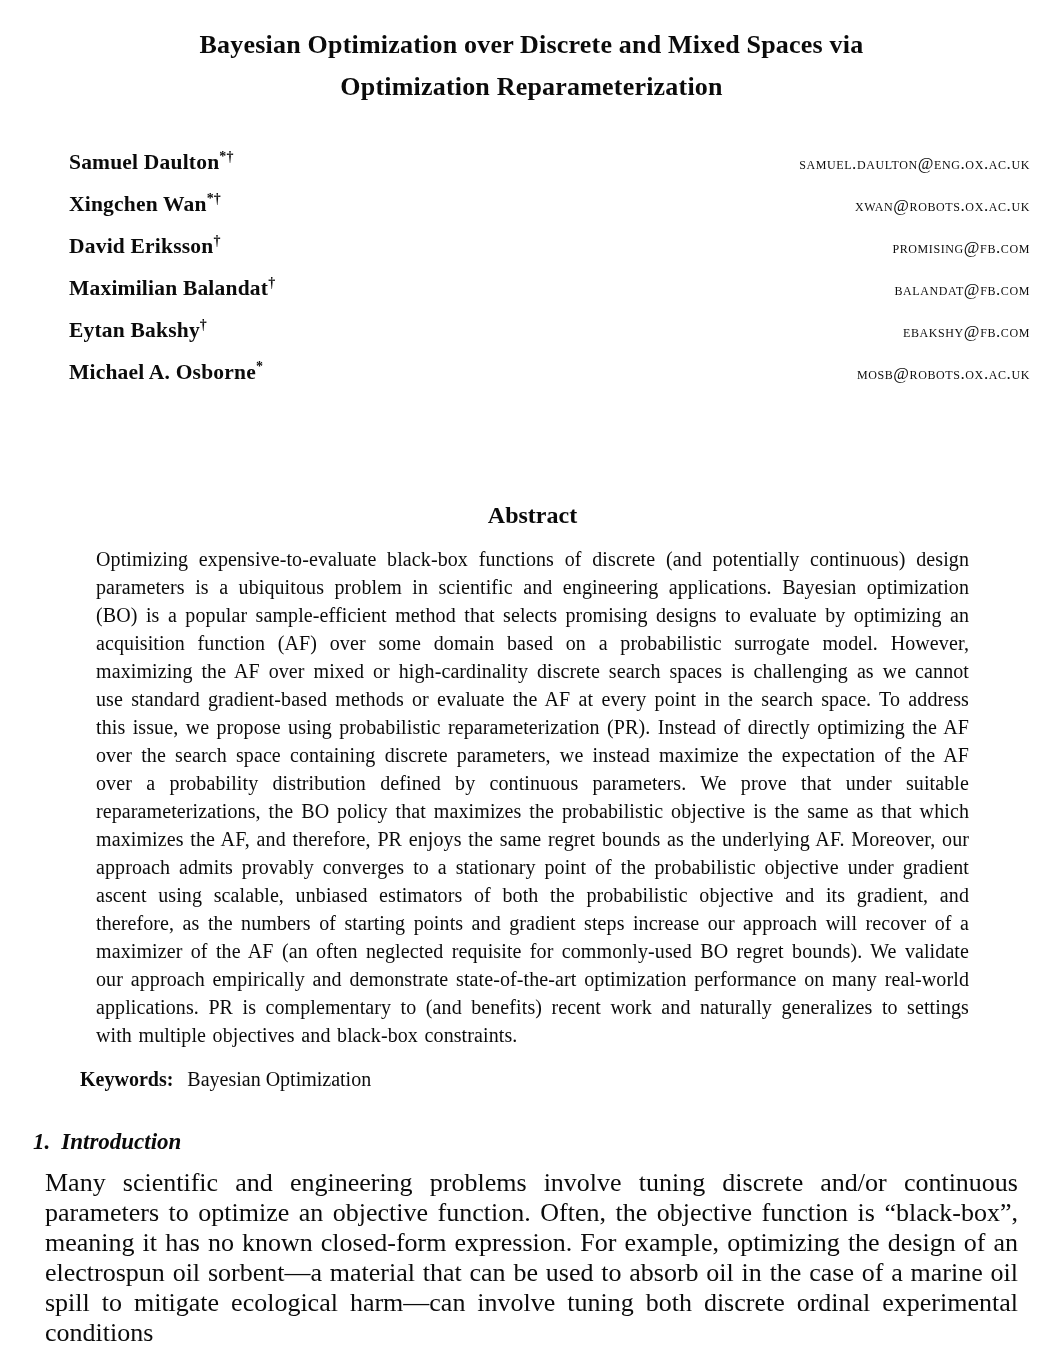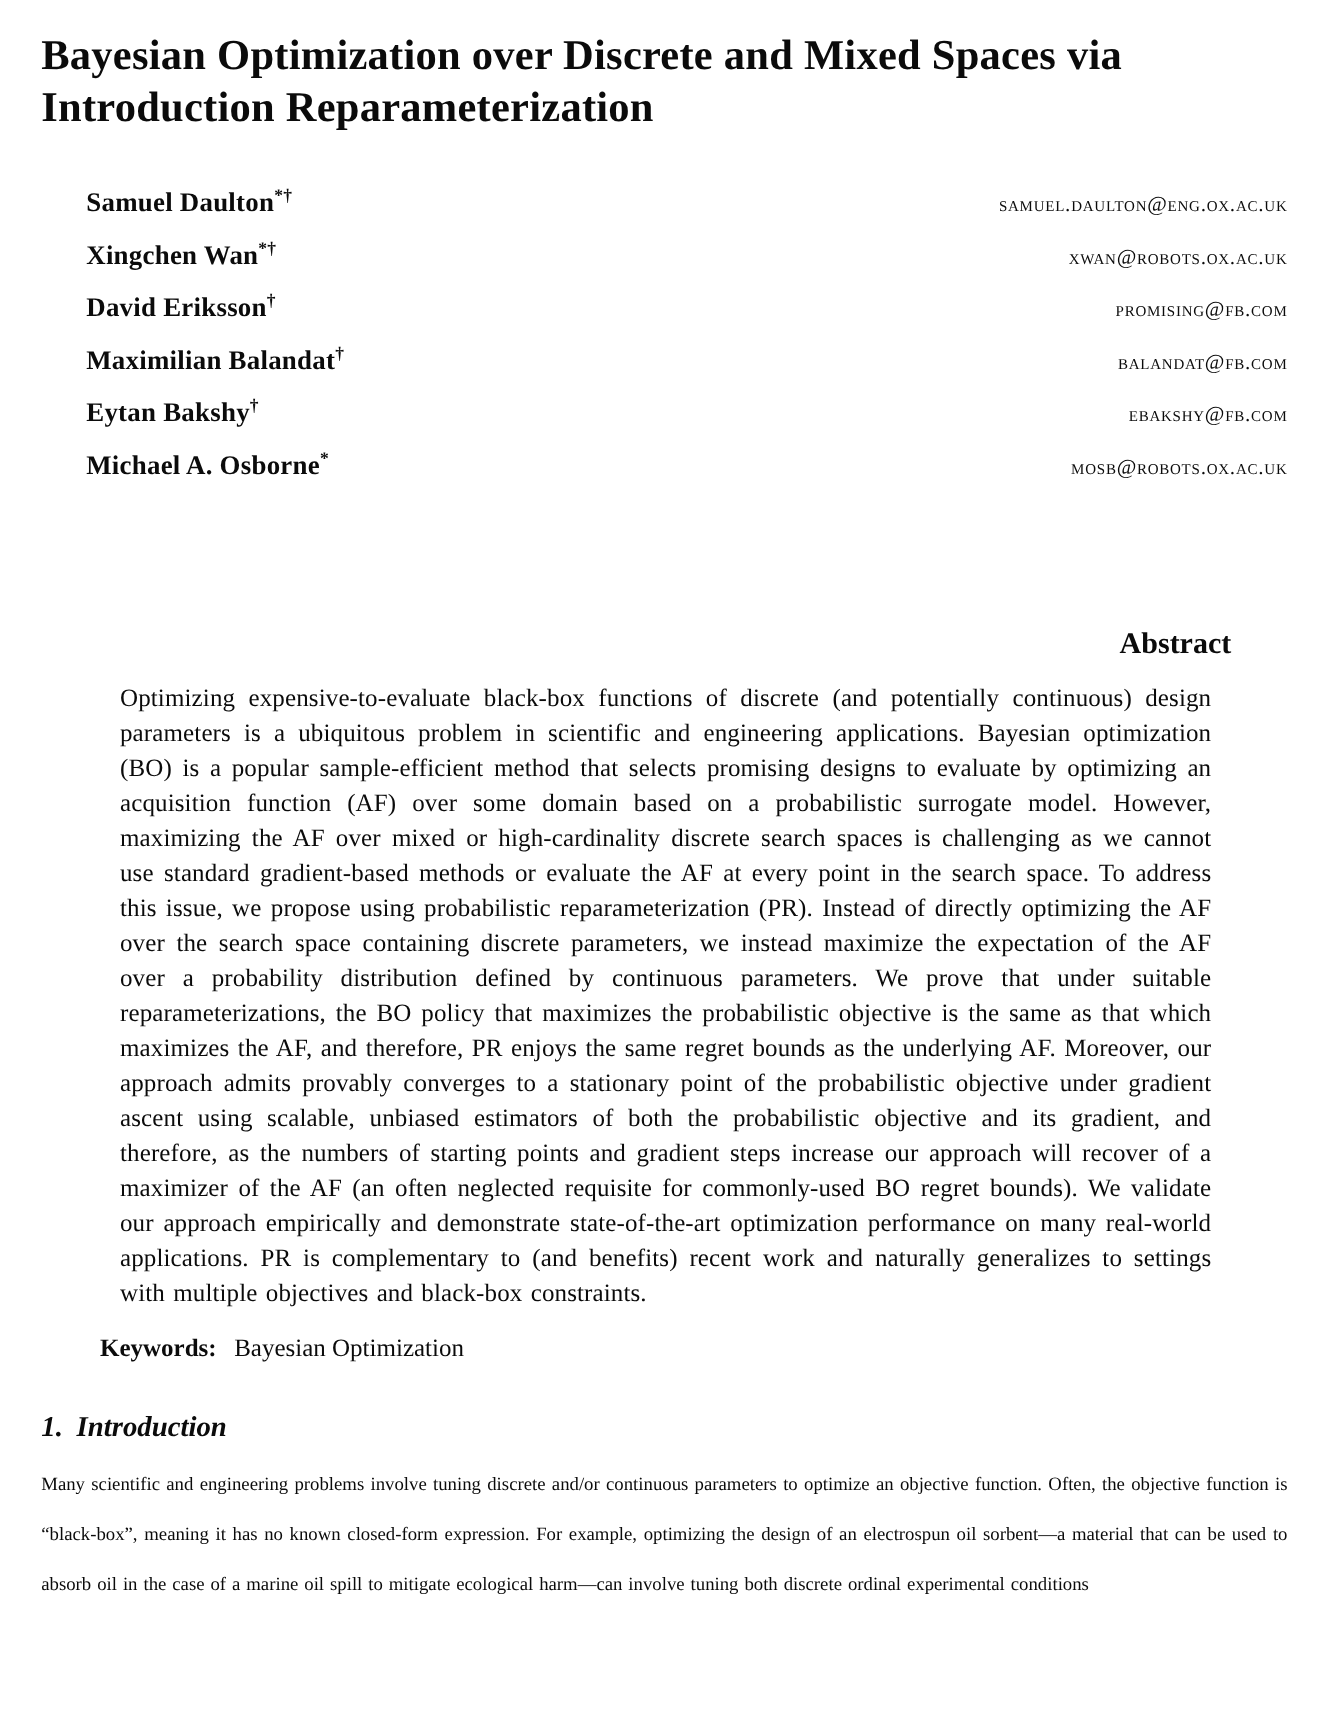--- a/index.html
+++ b/index.html
@@ -16,22 +16,22 @@
   }
   .page {
     box-sizing: border-box;
     width: 1064px;
     height: 1368px;
     padding: 24px 34px 0 33px;
   }
   
   .title {
     margin: 0 0 42px 0;
-    text-align: left;
-    font-size: 34px;
+    text-align: center;
+    font-size: 26px;
     font-weight: bold;
     line-height: 42px;
     letter-spacing: 0.2px;
   }
   
   .authors {
     margin: 0;
   }
   .author-row {
     display: flex;
@@ -55,21 +55,21 @@
     font-variant: small-caps;
     letter-spacing: 0.6px;
   }
   
   .abstract {
     margin-top: 100px;
     padding: 0 45px 0 47px;
   }
   .abstract-heading {
     margin: 0 0 13px 0;
-    text-align: right;
+    text-align: center;
     font-size: 24px;
     font-weight: bold;
   }
   .abstract-text {
     margin: 16px;
     font-size: 20px;
     line-height: 28px;
     text-align: justify;
     word-spacing: 1.5px;
     letter-spacing: 0.1px;
@@ -87,33 +87,33 @@
   .section-heading {
     margin: 36px 0 13px 0;
     font-size: 23px;
     font-weight: bold;
     font-style: italic;
   }
   .section-number {
     margin-right: 11px;
   }
   .body-text {
-    margin: 0;
-    font-size: 15px;
-    line-height: 40px;
+    margin: 12px;
+    font-size: 26px;
+    line-height: 30px;
     text-align: justify;
     word-spacing: 1px;
   }
 </style>
 </head>
 <body>
 
 <div class="page">
 
-  <h1 class="title"><span>Bayesian Optimization over Discrete and Mixed Spaces via</span><br><span>Introduction Reparameterization</span></h1>
+  <h1 class="title"><span>Bayesian Optimization over Discrete and Mixed Spaces via</span><br><span>Optimization Reparameterization</span></h1>
 
   <div class="authors">
     <div class="author-row">
       <span class="author-name"><span>Samuel Daulton</span><sup>*†</sup></span>
       <span class="author-email">samuel.daulton@eng.ox.ac.uk</span>
     </div>
     <div class="author-row">
       <span class="author-name"><span>Xingchen Wan</span><sup>*†</sup></span>
       <span class="author-email">xwan@robots.ox.ac.uk</span>
     </div>

